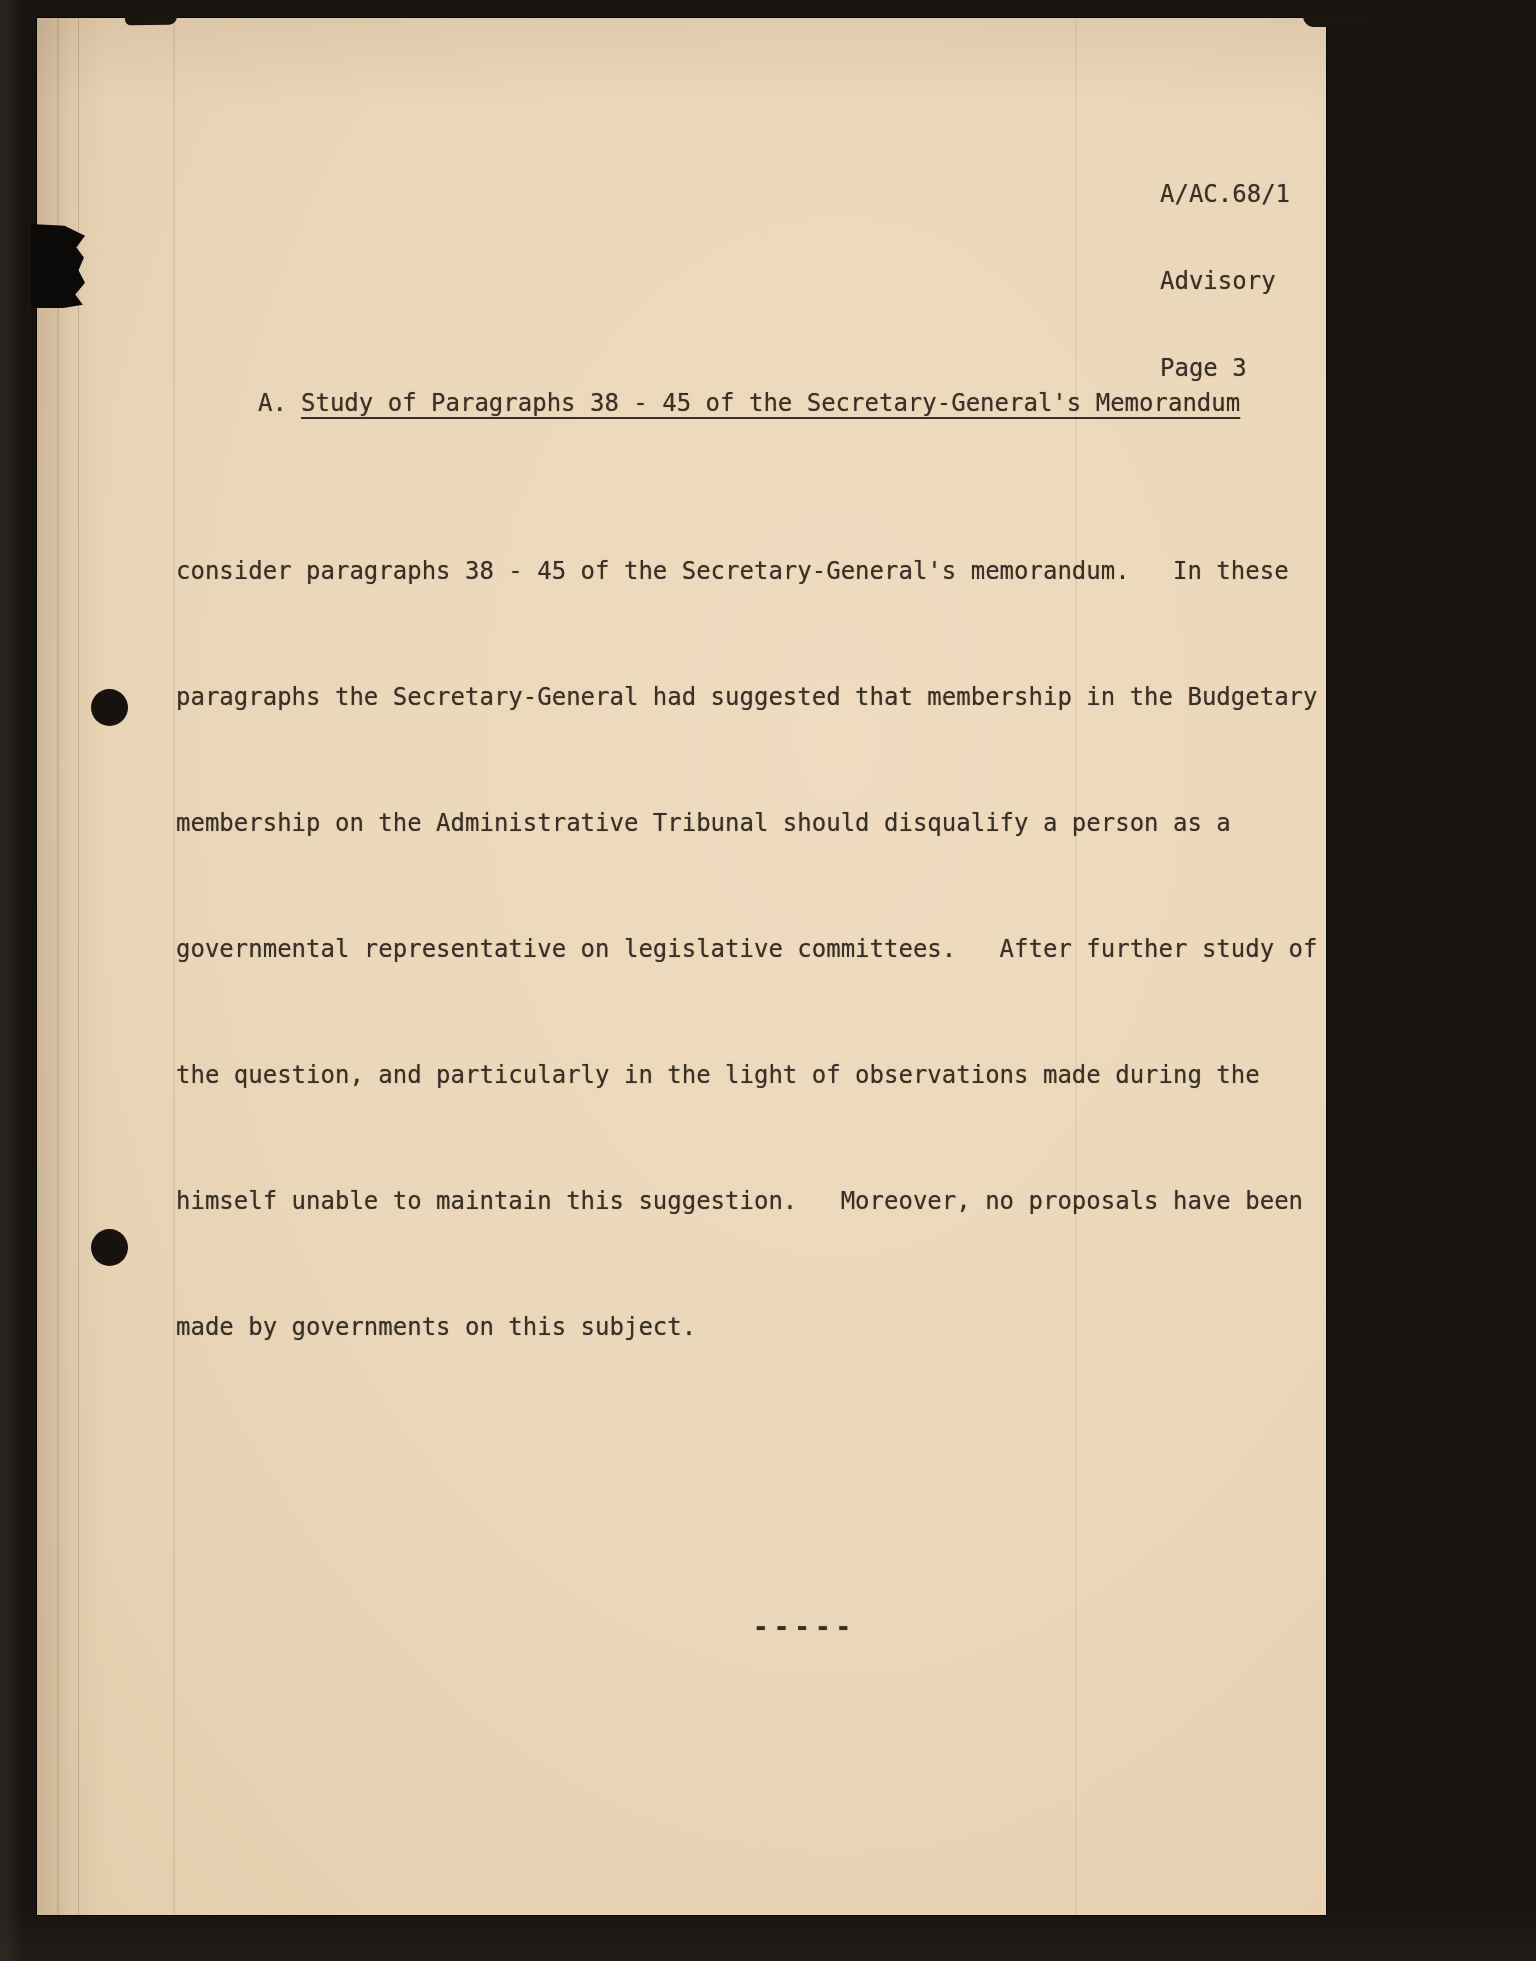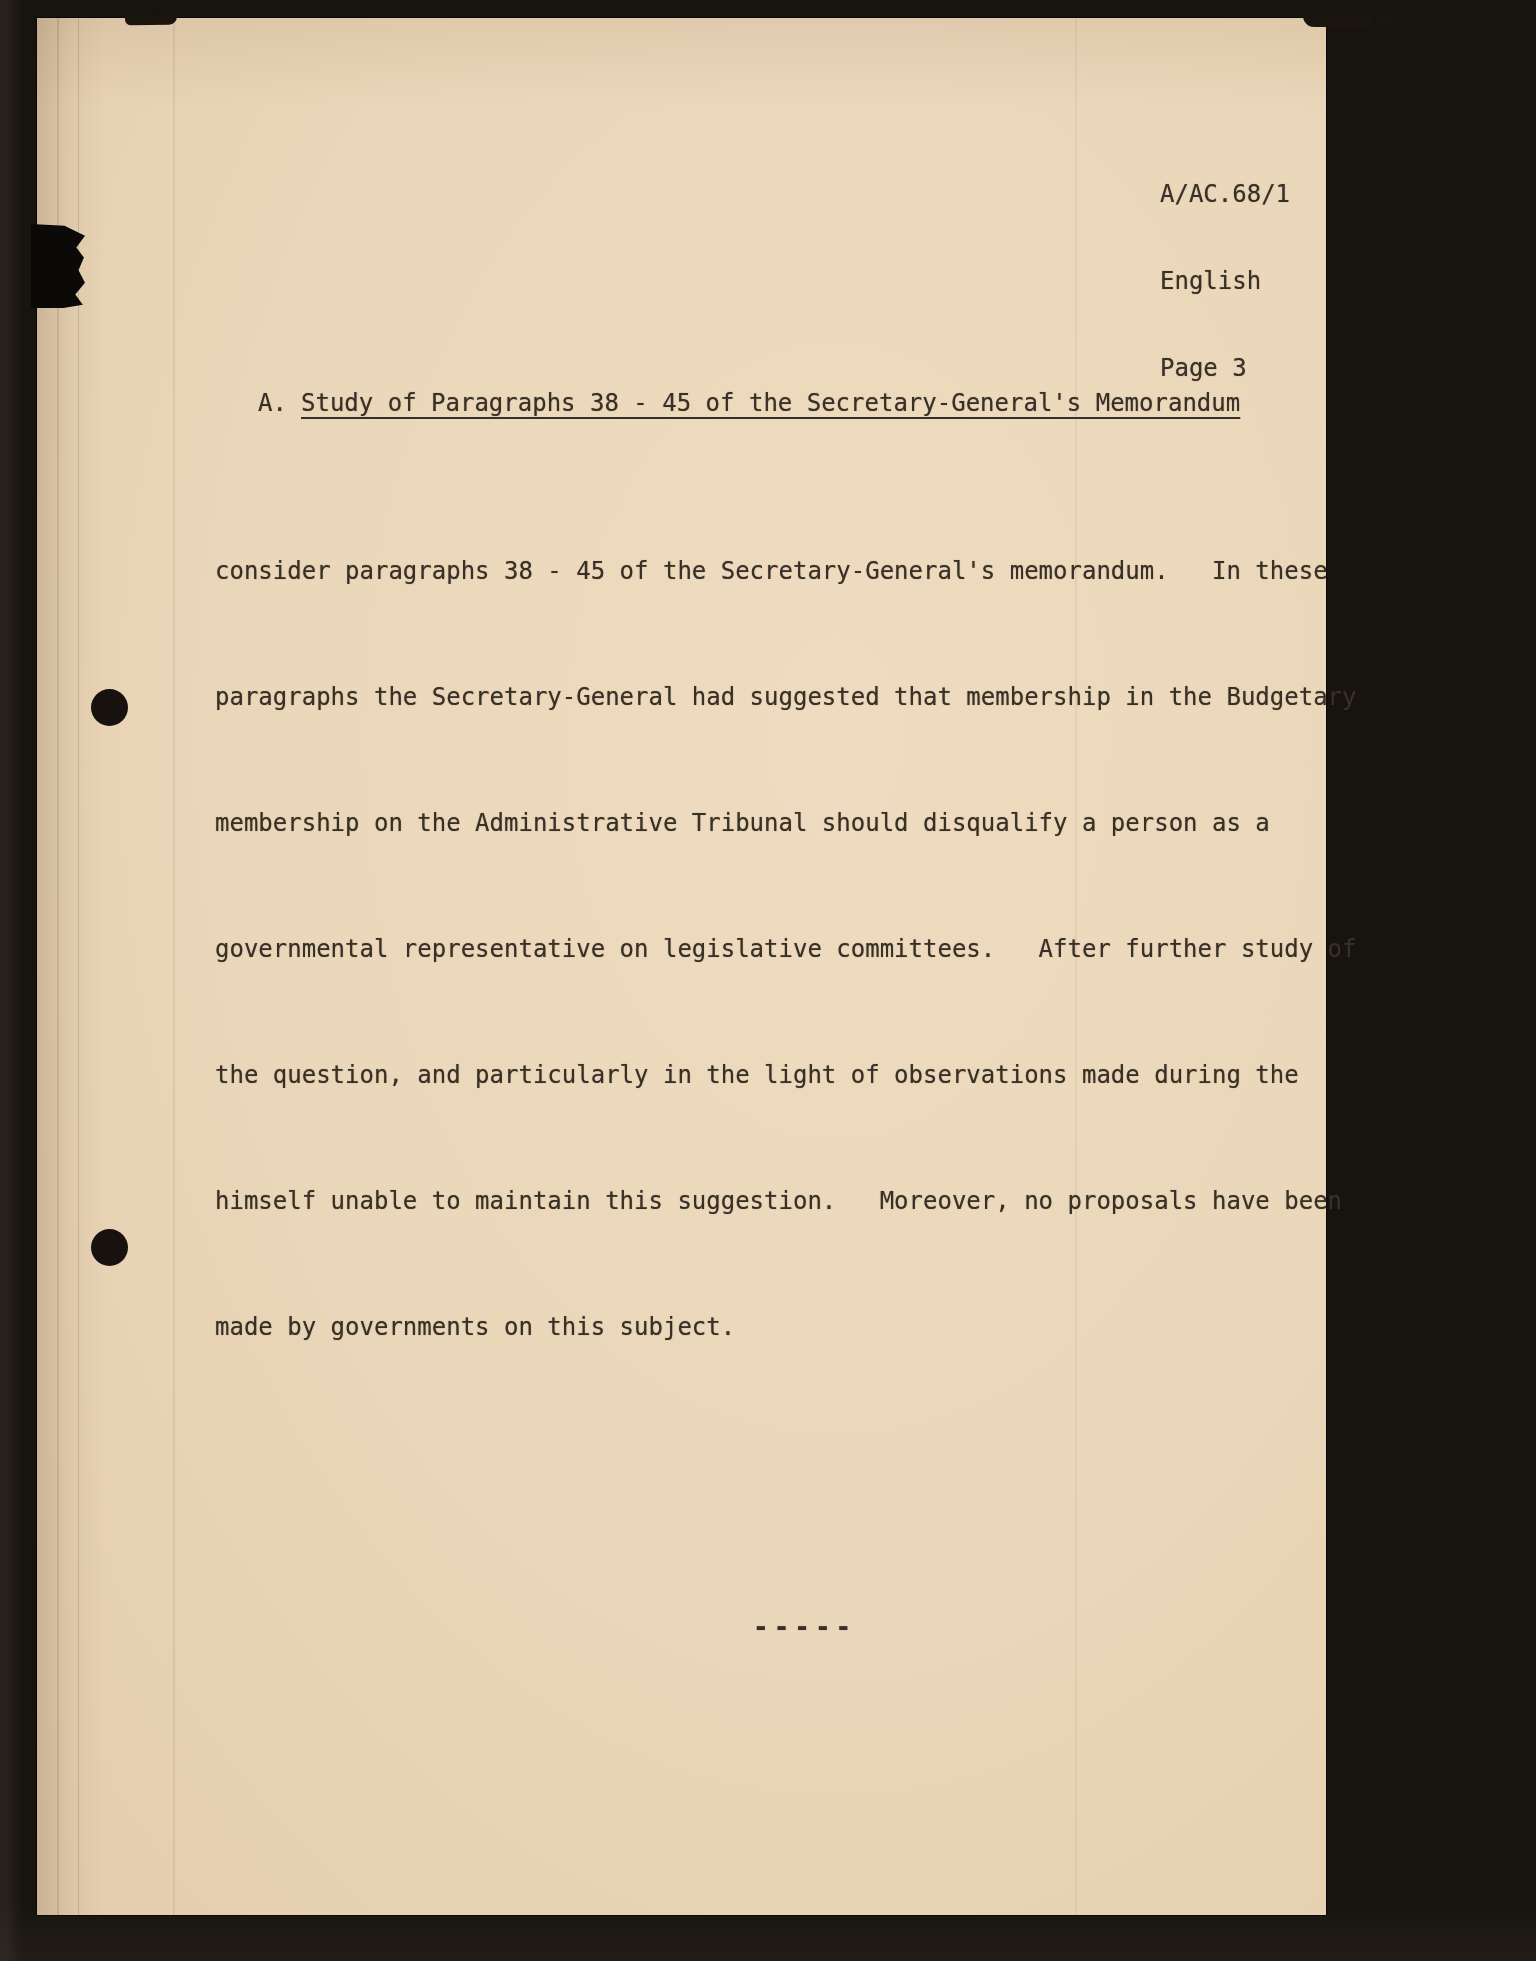--- a/index.html
+++ b/index.html
@@ -36,21 +36,21 @@
     position:absolute;left:-6px;top:206px;width:54px;height:84px;background:#0c0a08;
     clip-path:polygon(0 0,62% 2%,100% 14%,84% 28%,98% 40%,88% 55%,100% 70%,82% 84%,96% 96%,60% 100%,0 100%);
   }
   .smudge{position:absolute;background:#1b1510;border-radius:0 0 8px 6px;}
   .sm1{left:88px;top:-2px;width:52px;height:9px;transform:rotate(-1deg);}
   .sm2{left:1266px;top:-2px;width:70px;height:11px;border-radius:0 0 10px 14px;}
   .sm3{left:1337px;top:-2px;width:26px;height:7px;}
   .ink{color:#383026;text-shadow:0 0 1px rgba(56,48,38,.55);}
   .header{position:absolute;left:1123px;top:104px;font-size:24px;line-height:29px;white-space:pre;}
   .body-text{position:absolute;left:139px;top:280px;font-size:24px;line-height:42px;white-space:pre;}
-  .ln{height:42px;padding-left:39px;}
+  .ln{height:42px;}
   .indent{padding-left:82px;}
   .sec-letter{display:inline-block;width:43px;}
   .pnum{display:inline-block;width:73px;}
   .u{text-decoration:underline;text-underline-offset:6px;text-decoration-thickness:2px;}
   .endmark{position:absolute;left:716px;top:1594px;font-size:26px;font-weight:bold;letter-spacing:5px;}
 </style>
 </head>
 <body>
 
 <div class="surround"></div>
@@ -62,21 +62,21 @@
   <div class="crease c4"></div>
   <div class="hole hp1"></div>
   <div class="hole hp2"></div>
   <div class="binder"></div>
   <div class="smudge sm1"></div>
   <div class="smudge sm2"></div>
   <div class="smudge sm3"></div>
 
   <div class="header ink">
     <div>A/AC.68/1</div>
-    <div>English</div>
+    <div>Advisory</div>
     <div>Page 3</div>
   </div>
 
   <div class="body-text ink">
     <div class="ln indent"><span class="sec-letter">A.</span><span class="u">Study of Paragraphs 38 - 45 of the Secretary-General's Memorandum</span></div>
 
     <div class="ln">consider paragraphs 38 - 45 of the Secretary-General's memorandum.   In these</div>
     <div class="ln">paragraphs the Secretary-General had suggested that membership in the Budgetary</div>
     <div class="ln">membership on the Administrative Tribunal should disqualify a person as a</div>
     <div class="ln">governmental representative on legislative committees.   After further study of</div>

